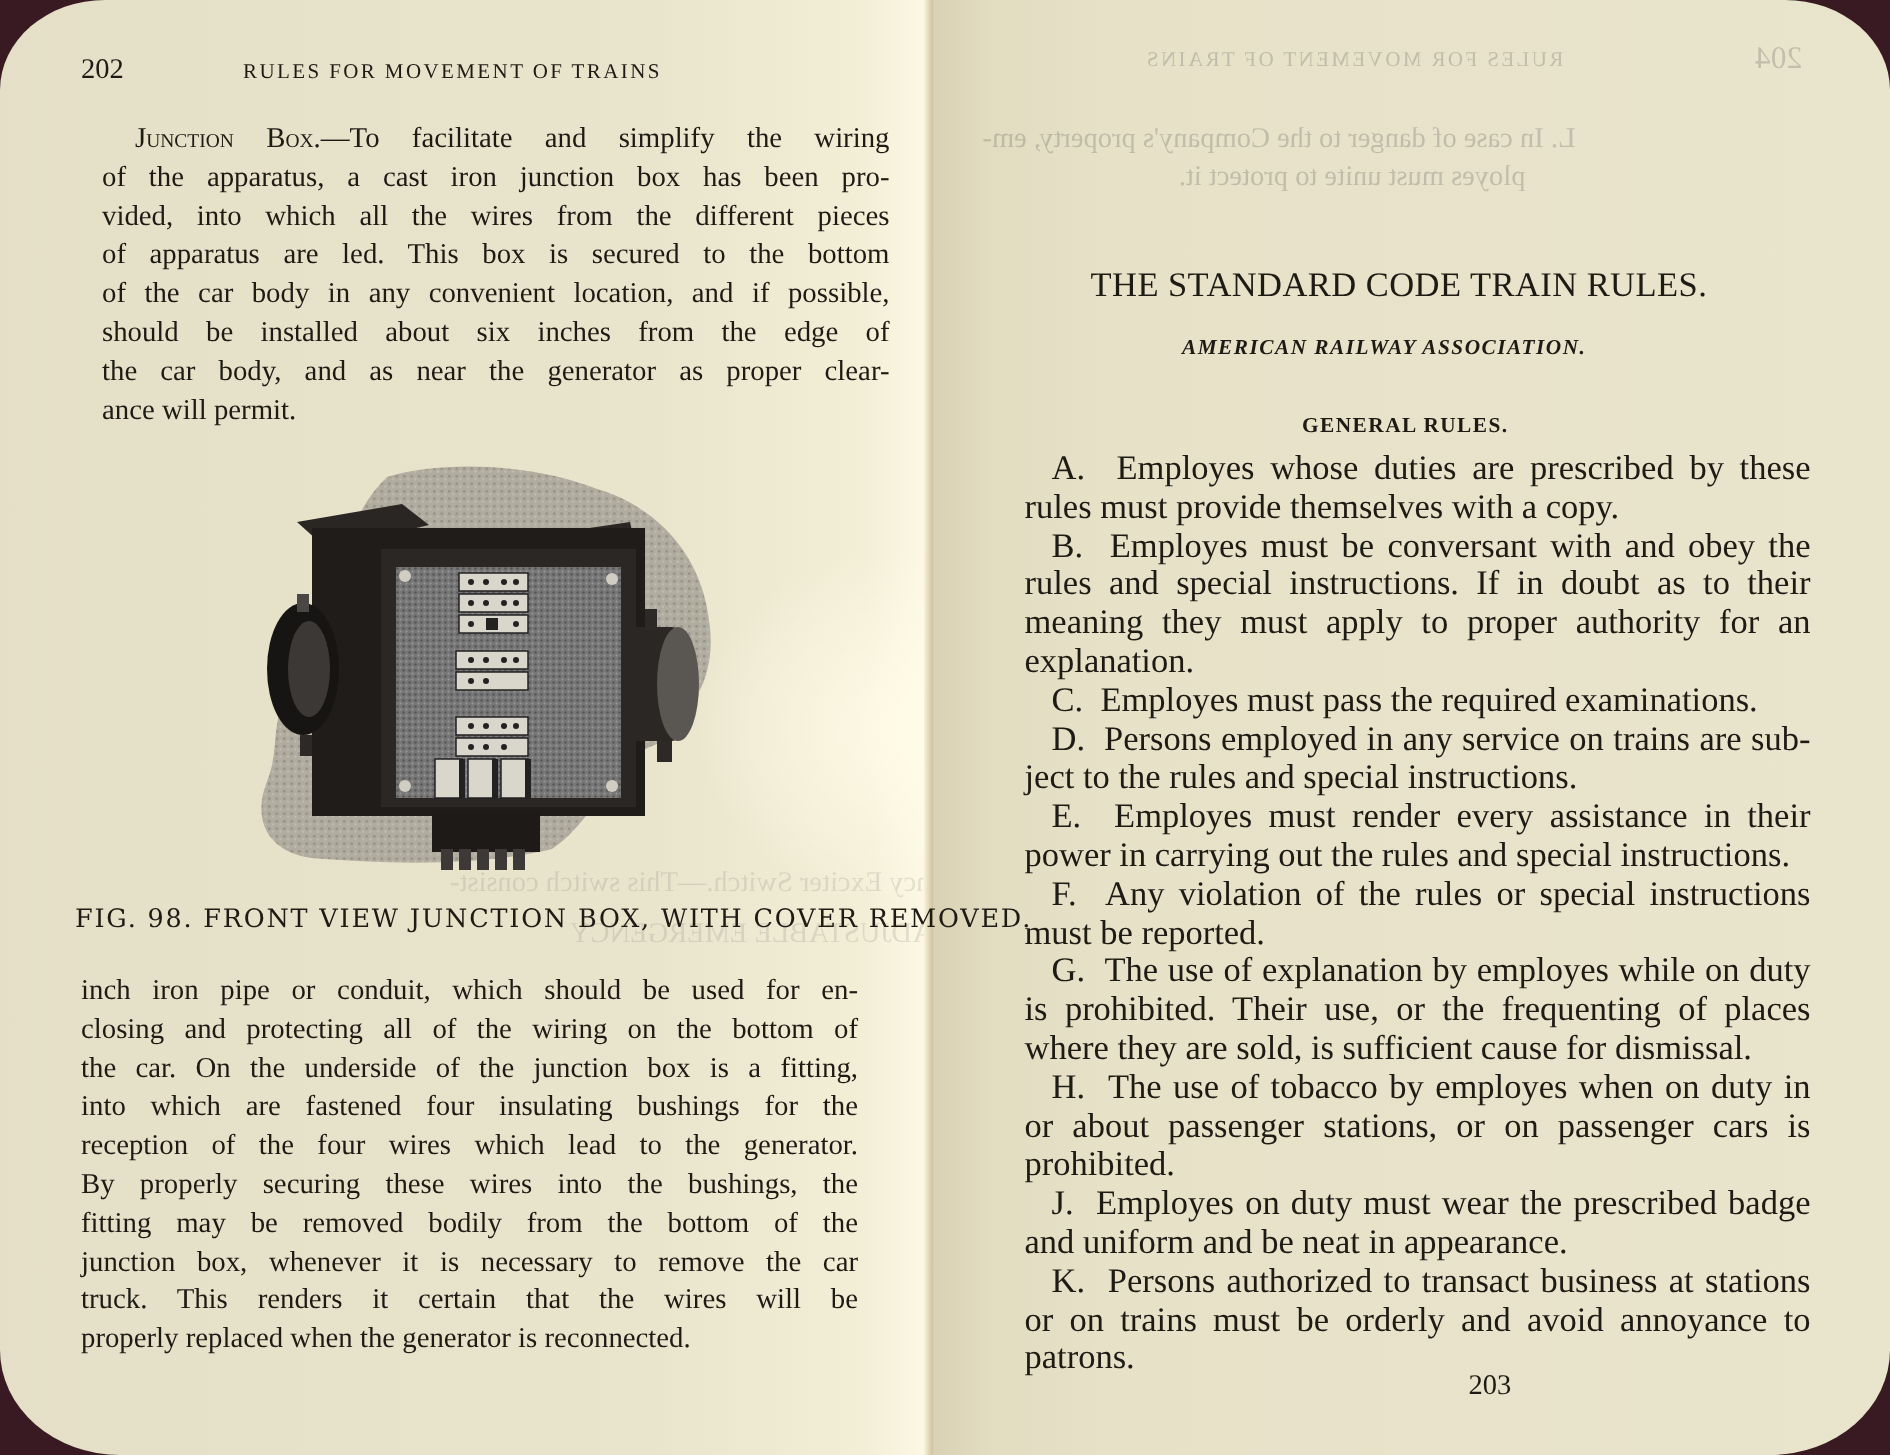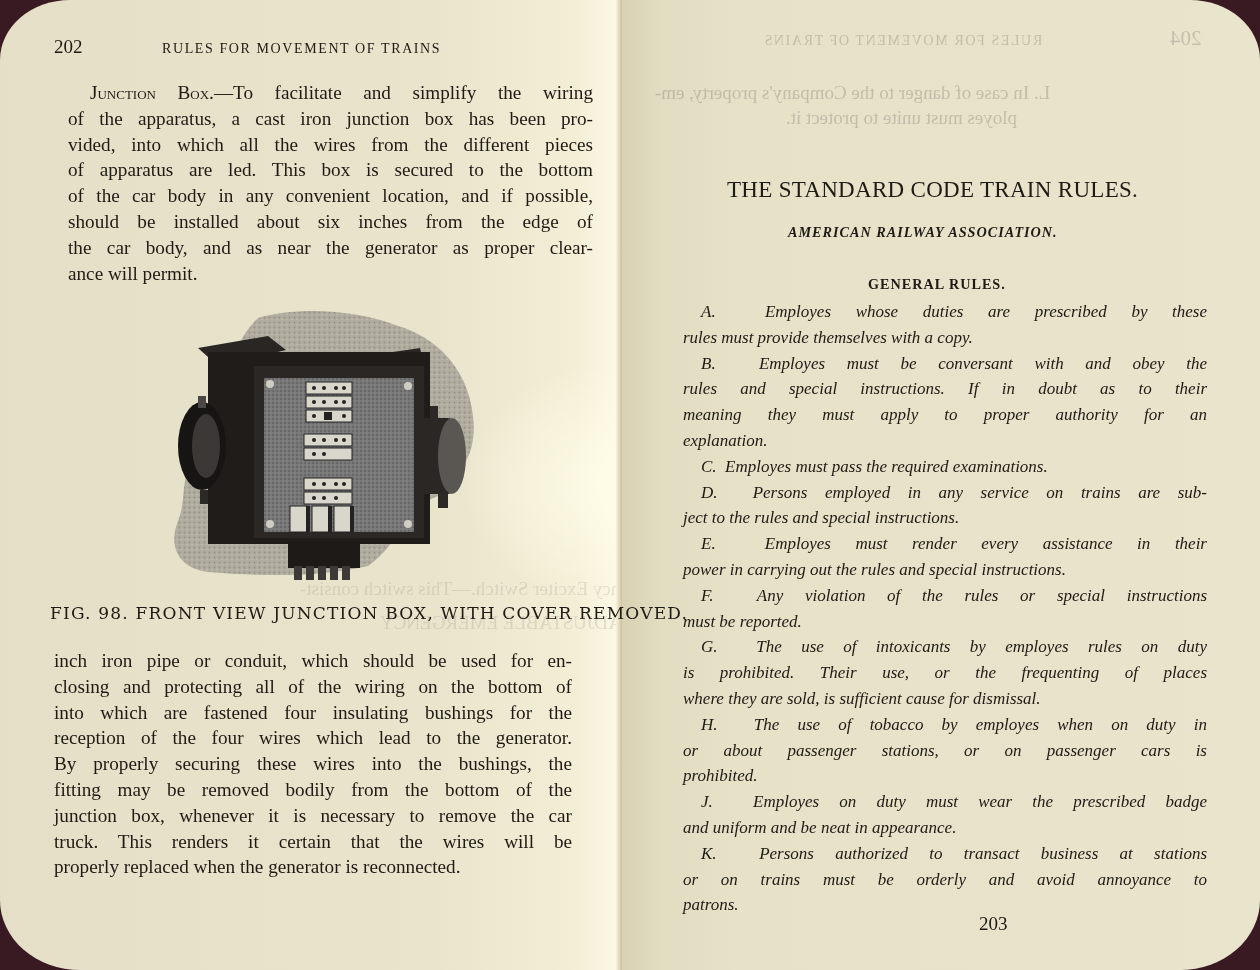--- a/index.html
+++ b/index.html
@@ -63,21 +63,21 @@
 
   
   .ghost-head { position:absolute; top:33px; left:763px; font-size:14px; letter-spacing:1.6px; color:rgba(60,60,60,0.22); transform:scaleX(-1); }
   .ghost-num { position:absolute; top:26px; left:1170px; font-size:21px; color:rgba(60,60,60,0.22); transform:scaleX(-1);}
   .ghost-l { position:absolute; top:80px; left:655px; font-size:19px; line-height:25px; color:rgba(60,60,60,0.22); transform:scaleX(-1); white-space:nowrap; }
 
   .title-main { position:absolute; left:727px; top:177px; font-size:23px; letter-spacing:0.3px; white-space:nowrap; }
   .title-sub { position:absolute; left:788px; top:224px; font-size:14.2px; letter-spacing:1px; font-weight:bold; white-space:nowrap;font-style:italic; }
   .title-sub2 { position:absolute; left:868px; top:262px; font-size:14.2px; letter-spacing:1px; font-weight:bold; white-space:nowrap;margin-top:14px; }
 
-  .rules { position:absolute; left:683px; top:299px; width:524px; font-size:17px; line-height:25.8px;font-style:italic; }
+  .rules { position:absolute; left:683px; top:299px; width:524px; font-size:23px; line-height:25.8px; }
   .rule { display:block; margin-bottom:0; }
   .rule .line { display:block; white-space:nowrap; text-align:justify; text-align-last:justify; }
   .rule .line.last { text-align-last:left; }
   .rule .line.first { padding-left:18px; }
 
   .page-num-right { position:absolute; left:979px; top:913px; font-size:19px; }
 </style>
 </head>
 <body>
 
@@ -204,20 +204,21 @@
         <rect x="174" y="260" width="8" height="14"></rect>
       </g>
     </svg>
   </div>
 
   <div class="fig-caption">FIG. 98.  FRONT VIEW JUNCTION BOX, WITH COVER REMOVED.</div>
 
   <div class="para para-2">
     <span class="line">inch iron pipe or conduit, which should be used for en-</span>
     <span class="line">closing and protecting all of the wiring on the bottom of</span>
+    <span class="line">the car.  On the underside of the junction box is a fitting,</span>
     <span class="line">into which are fastened four insulating bushings for the</span>
     <span class="line">reception of the four wires which lead to the generator.</span>
     <span class="line">By properly securing these wires into the bushings, the</span>
     <span class="line">fitting may be removed bodily from the bottom of the</span>
     <span class="line">junction box, whenever it is necessary to remove the car</span>
     <span class="line">truck.  This renders it certain that the wires will be</span>
     <span class="line last">properly replaced when the generator is reconnected.</span>
   </div>
 
   <div class="title-main">THE STANDARD CODE TRAIN RULES.</div>
@@ -251,21 +252,21 @@
       <span class="line first"><span>E.</span>&nbsp;&nbsp;<span>Employes must render every assistance in their</span></span>
       <span class="line last">power in carrying out the rules and special instructions.</span>
     </div>
 
     <div class="rule">
       <span class="line first"><span>F.</span>&nbsp;&nbsp;<span>Any violation of the rules or special instructions</span></span>
       <span class="line last">must be reported.</span>
     </div>
 
     <div class="rule">
-      <span class="line first"><span>G.</span>&nbsp;&nbsp;<span>The use of intoxicants by employes rules on duty</span></span>
+      <span class="line first"><span>G.</span>&nbsp;&nbsp;<span>The use of explanation by employes while on duty</span></span>
       <span class="line">is prohibited.  Their use, or the frequenting of places</span>
       <span class="line last">where they are sold, is sufficient cause for dismissal.</span>
     </div>
 
     <div class="rule">
       <span class="line first"><span>H.</span>&nbsp;&nbsp;<span>The use of tobacco by employes when on duty in</span></span>
       <span class="line">or about passenger stations, or on passenger cars is</span>
       <span class="line last">prohibited.</span>
     </div>
 

